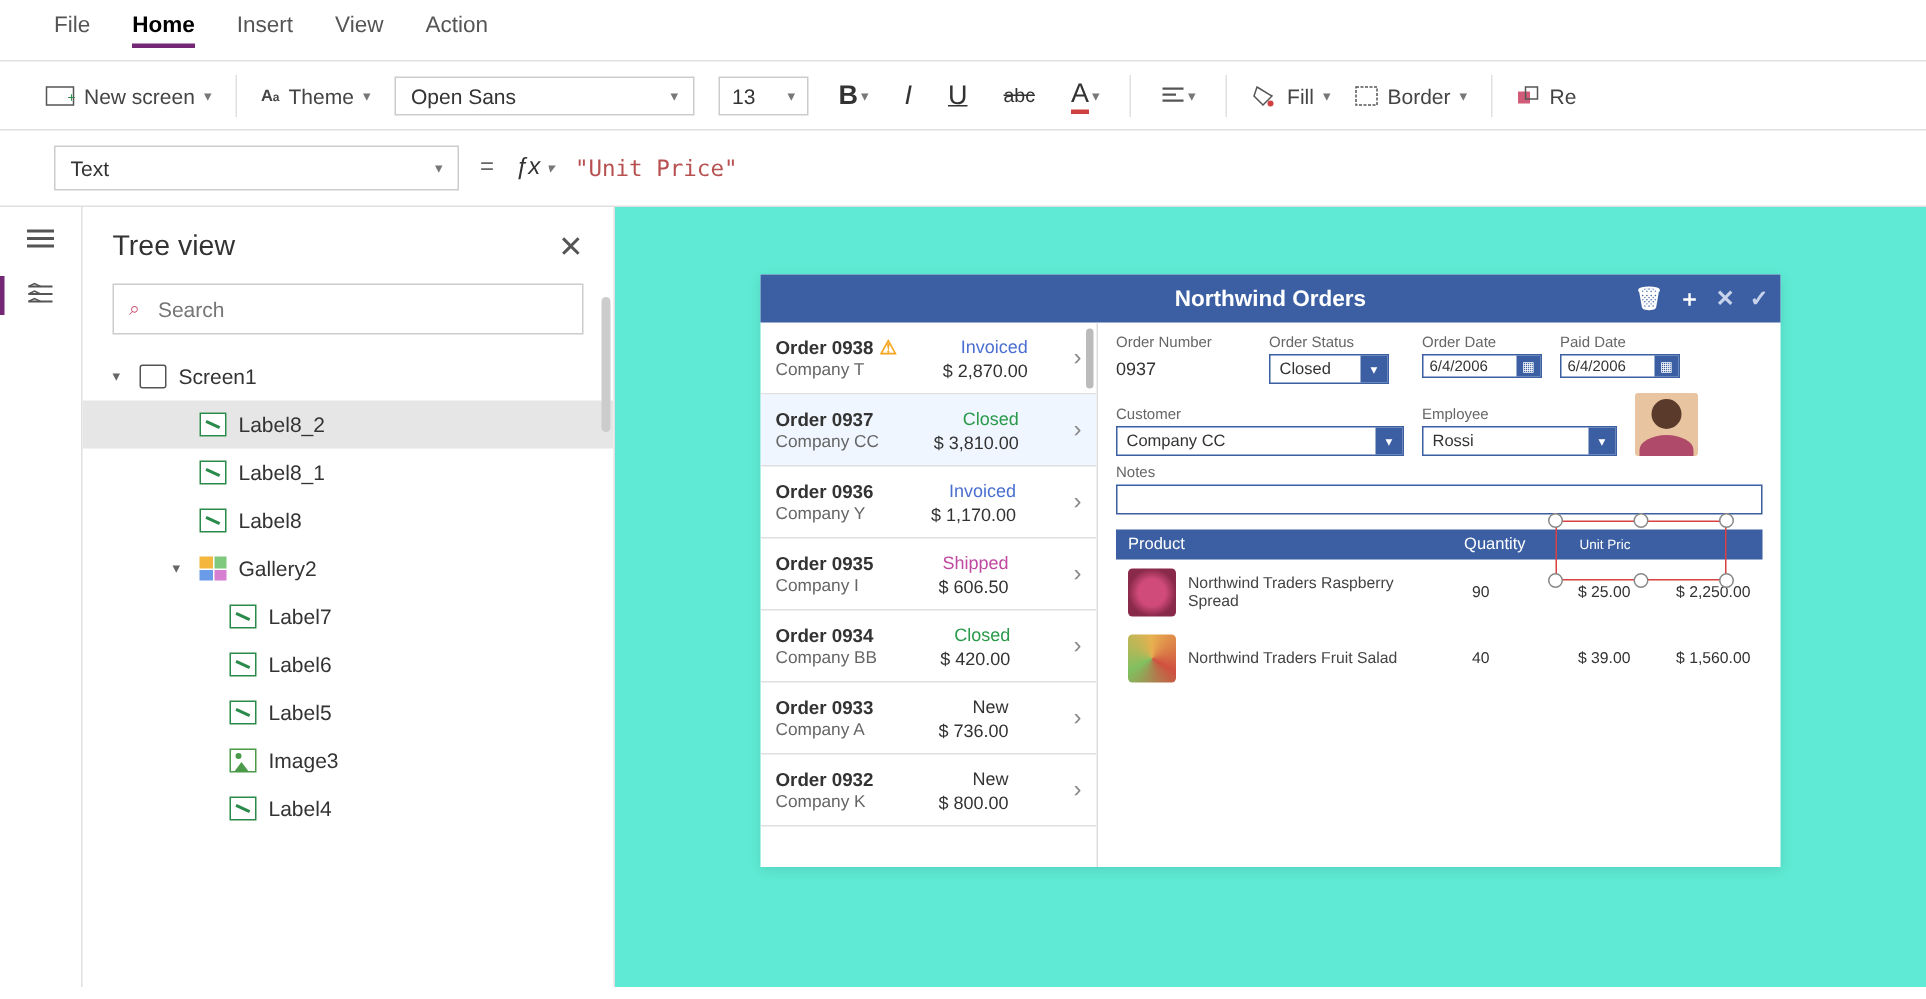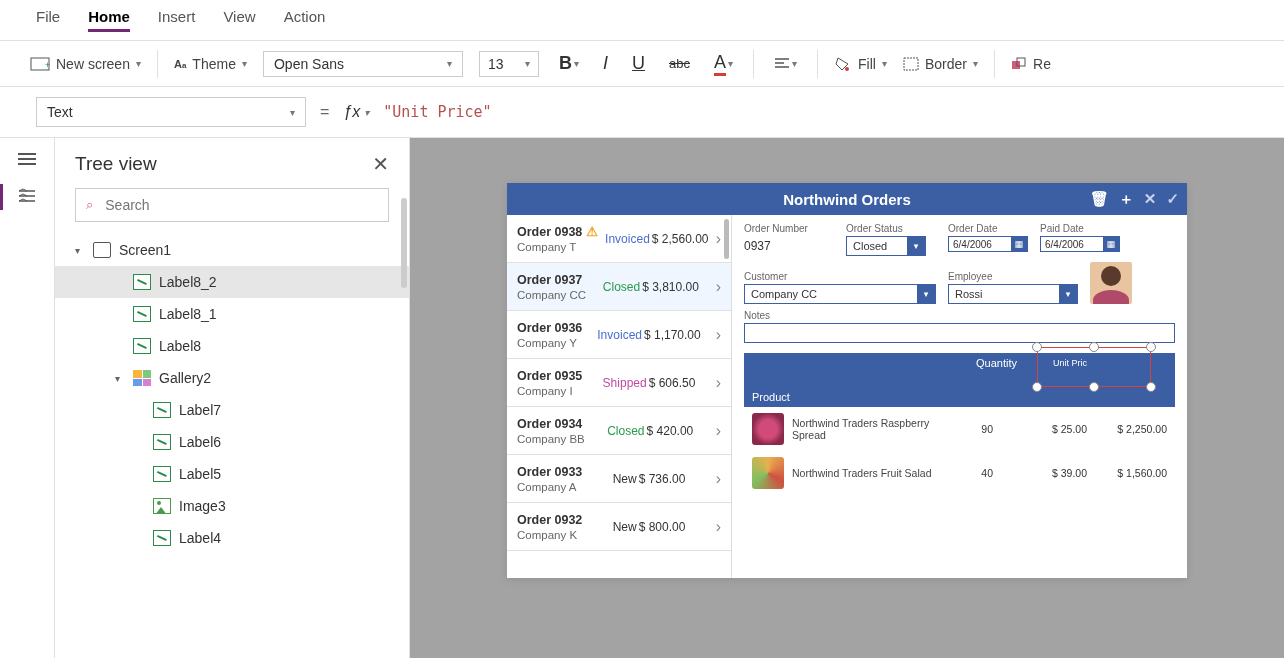--- a/index.html
+++ b/index.html
@@ -56,35 +56,35 @@
   .gal-grid span:nth-child(1) { background: #f4b63c; }
   .gal-grid span:nth-child(2) { background: #7fc97f; }
   .gal-grid span:nth-child(3) { background: #6a9be8; }
   .gal-grid span:nth-child(4) { background: #d77fd0; }
   .ico-image { border: 1.5px solid #4a9a4a; background: #fff; position: relative; overflow: hidden; }
   .ico-image::before { content: ''; position: absolute; width: 4px; height: 4px; background: #4a9a4a; border-radius: 50%; top: 2px; left: 3px; }
   .ico-image::after { content: ''; position: absolute; bottom: -2px; left: 1px; width: 0; height: 0; border-left: 6px solid transparent; border-right: 6px solid transparent; border-bottom: 8px solid #4a9a4a; }
   .scroll-track { position: absolute; right: 2px; top: 60px; width: 6px; height: 90px; background: #ccc; border-radius: 3px; }
   
   
-  .canvas { flex: 1; background: #a3a3a3; display: flex; align-items: flex-start; justify-content: center; padding-top: 45px; overflow: hidden; }
+  .canvas { flex: 1; background: #5eead4; display: flex; align-items: flex-start; justify-content: center; padding-top: 45px; overflow: hidden; }
   .app-frame { width: 680px; height: 395px; background: #fff; box-shadow: 0 2px 8px rgba(0,0,0,0.1); display: flex; flex-direction: column; position: relative; }
   .app-title { background: #3b5fa2; color: #fff; display: flex; align-items: center; justify-content: center; height: 32px; font-size: 15px; font-weight: 600; position: relative; }
   .title-icons { position: absolute; right: 8px; display: flex; gap: 10px; align-items: center; color: #c8d3eb; }
   .title-icons span { cursor: pointer; }
   .ti-active { color: #fff; }
   
   .app-body { flex: 1; display: flex; overflow: hidden; }
   .order-list { width: 225px; overflow-y: auto; border-right: 1px solid #ddd; position: relative; }
   .order-row { border-bottom: 1px solid #e0e0e0; padding: 6px 10px; display: flex; justify-content: space-between; align-items: center; height: 48px; }
   .order-row.sel { background: #f0f6ff; }
   .ol-left { display: flex; flex-direction: column; gap: 2px; }
   .ol-name { font-size: 12.5px; font-weight: 600; display: flex; align-items: center; gap: 4px; }
   .ol-company { font-size: 11.5px; color: #666; }
-  .ol-mid { display: flex; flex-direction: row; align-items: flex-end; gap: 2px; justify-content: flex-end; }
+  .ol-mid { display: flex; flex-direction: column; align-items: flex-end; gap: 2px; justify-content: flex-end; }
   .ol-status { font-size: 12px; }
   .st-invoiced { color: #4a6fd0; }
   .st-closed { color: #2a9a4a; }
   .st-shipped { color: #c04aa0; }
   .st-new { color: #333; }
   .ol-amount { font-size: 12px; color: #333; }
   .ol-arrow { font-size: 16px; color: #888; }
   .warn-tri { color: #f5a623; font-size: 13px; }
   .list-scroll { position: absolute; right: 2px; top: 4px; width: 5px; height: 40px; background: #bbb; border-radius: 3px; }
   
@@ -96,21 +96,21 @@
   .det-dd { border: 1px solid #3b5fa2; display: flex; align-items: center; justify-content: space-between; padding: 0 0 0 6px; font-size: 11px; height: 20px; }
   .det-dd .dd-btn { background: #3b5fa2; color: #fff; width: 18px; height: 100%; display: flex; align-items: center; justify-content: center; font-size: 9px; }
   .det-date { border: 1px solid #3b5fa2; display: flex; align-items: center; justify-content: space-between; padding: 0 0 0 4px; font-size: 10px; height: 16px; width: 80px; }
   .det-date .cal-btn { background: #3b5fa2; color: #fff; width: 16px; height: 100%; display: flex; align-items: center; justify-content: center; font-size: 9px; }
   .avatar { width: 42px; height: 42px; background: #e8c5a0; border-radius: 2px; position: relative; overflow: hidden; }
   .avatar::before { content: ''; position: absolute; width: 20px; height: 20px; background: #5a3a2a; border-radius: 50%; top: 4px; left: 11px; }
   .avatar::after { content: ''; position: absolute; width: 36px; height: 20px; background: #b04a6a; border-radius: 50% 50% 0 0; bottom: -6px; left: 3px; }
   .notes-box { border: 1px solid #3b5fa2; height: 20px; width: 100%; margin-bottom: 10px; }
   
   .prod-hdr { background: #3b5fa2; color: #fff; display: flex; font-size: 11px; padding: 4px 8px; position: relative; }
-  .ph-prod { flex: 1; margin-top: 34px; }
+  .ph-prod { flex: 1; }
   .ph-qty { width: 60px; text-align: right; }
   .ph-unit { width: 70px; text-align: right; font-size: 9px; padding-top: 1px; position: relative; }
   .ph-ext { width: 80px; text-align: right; }
   .sel-box { position: absolute; right: 24px; top: -6px; width: 114px; height: 40px; border: 1px solid #d94040; }
   .sel-handle { width: 10px; height: 10px; background: #fff; border: 1px solid #888; border-radius: 50%; position: absolute; }
   .sh-tl { top: -6px; left: -6px; }
   .sh-tm { top: -6px; left: calc(50% - 5px); }
   .sh-tr { top: -6px; right: -6px; }
   .sh-bl { bottom: -6px; left: -6px; }
   .sh-bm { bottom: -6px; left: calc(50% - 5px); }
@@ -325,21 +325,21 @@
 
         <div class="order-list" id="order-list">
           <div class="list-scroll"></div>
         <div class="order-row">
               <div class="ol-left">
                 <span class="ol-name">Order 0938 <span class="warn-tri">⚠</span></span>
                 <span class="ol-company">Company T</span>
               </div>
               <div class="ol-mid">
                 <span class="ol-status st-invoiced">Invoiced</span>
-                <span class="ol-amount">$ 2,560.00</span>
+                <span class="ol-amount">$ 2,870.00</span>
               </div>
               <span class="ol-arrow">›</span>
             </div>
             <div class="order-row sel">
               <div class="ol-left">
                 <span class="ol-name">Order 0937</span>
                 <span class="ol-company">Company CC</span>
               </div>
               <div class="ol-mid">
                 <span class="ol-status st-closed">Closed</span>

